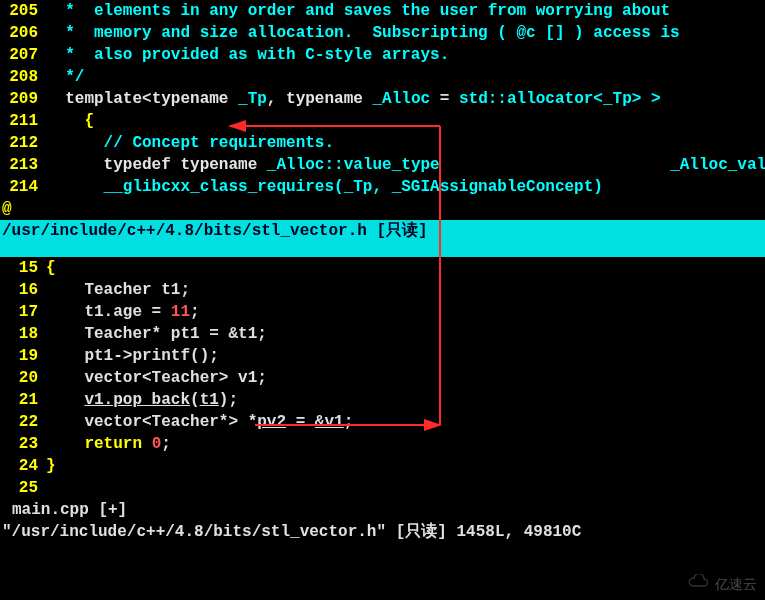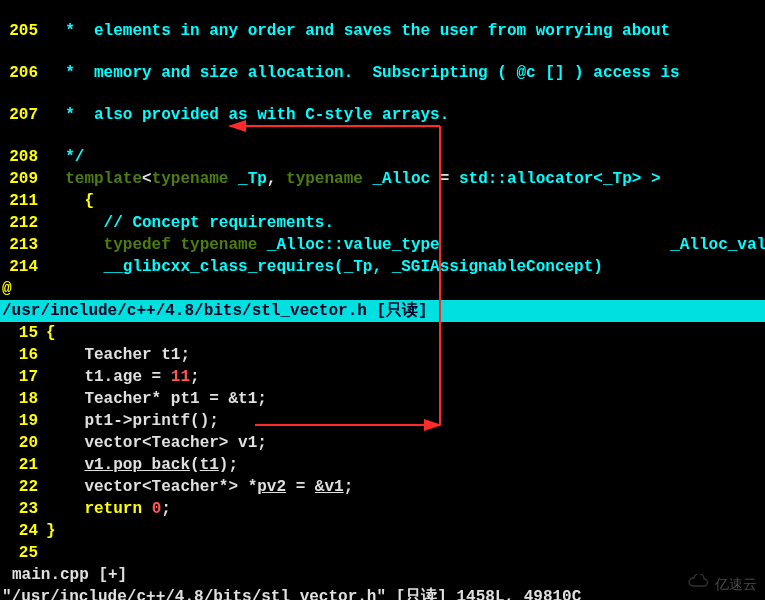--- a/index.html
+++ b/index.html
@@ -11,33 +11,33 @@
     overflow: hidden; position: relative;
     font-weight: bold;
   }
   .pane { }
   .line { display: flex; white-space: pre; align-items: flex-end; }
   .ln {
     width: 46px; text-align: right; padding-right: 8px;
     color: #ffff00; flex-shrink: 0;
   }
   .content { flex: 1; }
-  .c-comment { color: #00ffff; margin-top: 20px; }
-  .c-keyword { color: #4d7c0f; }
+  .c-comment { color: #00ffff; }
+  .c-keyword { color: #e5e5e5; }
   .c-white   { color: #e0e0e0; }
   .c-brace   { color: #ffff00; }
   .c-lit     { color: #ff5555; }
   .c-under   { text-decoration: underline; color: #e0e0e0; }
   .caret-block {
     background: #00bb00; color: #000;
   }
   .strike    { text-decoration: line-through; }
   .status-top {
     background: #00e0e0; color: #002; padding: 0 2px;
-    font-weight: bold; height: 22px; line-height: 22px;
+    font-weight: bold; height: 37px; line-height: 22px;
   }
   .status-bottom {
     background: #000; color: #e0e0e0; font-weight: bold;
     height: 22px; line-height: 22px; padding-left: 12px;
   }
   .cmdline {
     color: #e0e0e0; height: 22px; line-height: 22px;
     padding-left: 2px;
   }
   .at-sign {

